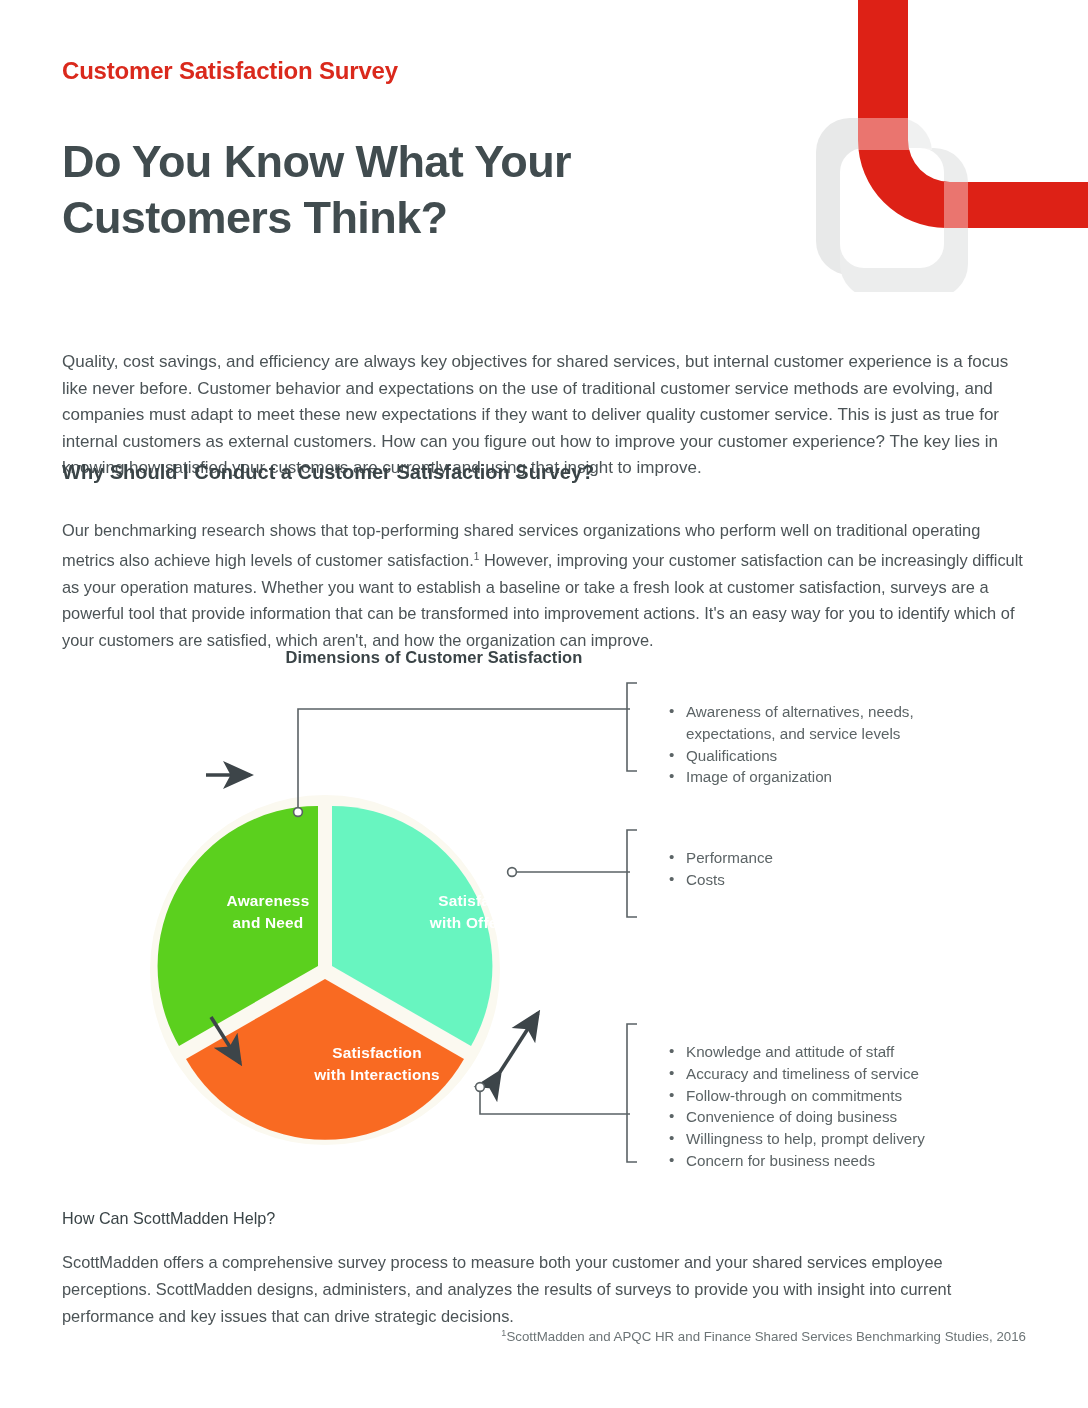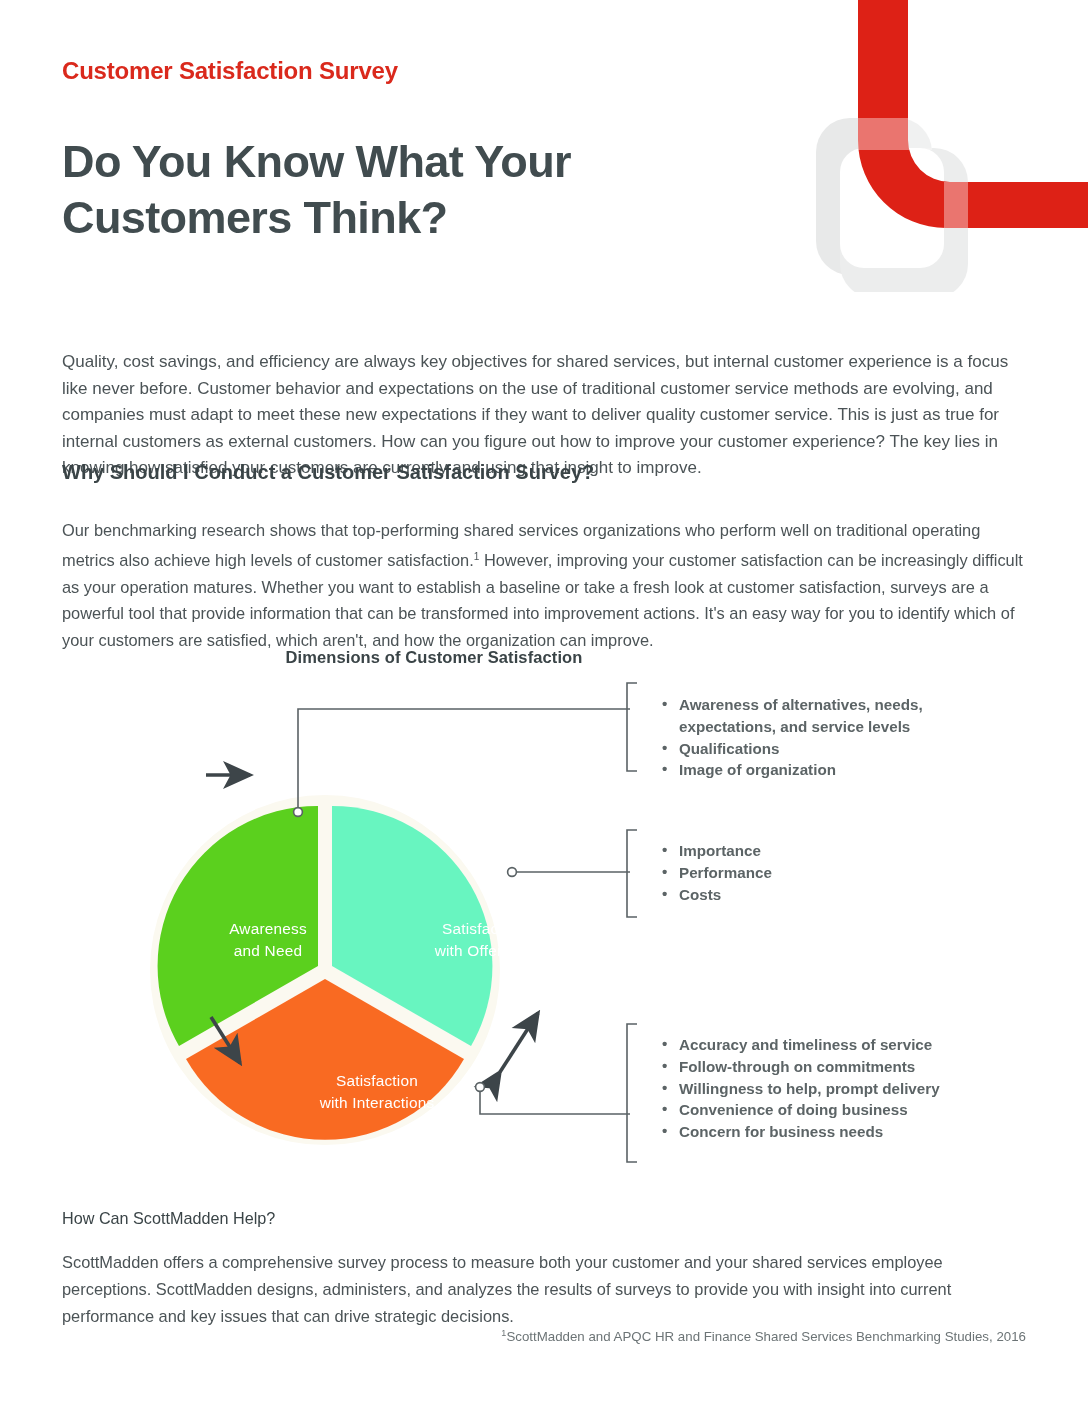--- a/index.html
+++ b/index.html
@@ -98,37 +98,36 @@
     top: 672px;
     width: 1088px;
     height: 510px;
   }
 
   .pie-label {
     position: absolute;
     text-align: center;
     color: #ffffff;
     font-size: 15.4px;
-    font-weight: normal;
+    font-weight: bold;
     line-height: 22px;
     letter-spacing: 0.2px;
     white-space: pre-line;
-    margin-top: 28px;
   }
   .pl-awareness { left: 178px; top: 218px; width: 180px; }
   .pl-offerings { left: 388px; top: 218px; width: 190px; }
   .pl-interactions { left: 272px; top: 370px; width: 210px; }
 
   .callout {
     position: absolute;
     font-size: 15.2px;
     line-height: 21.8px;
     color: #5c6466;
   }
-  .callout ul { margin: 0; padding: 0; list-style: none; font-weight: bold; }
+  .callout ul { margin: 7px; padding: 0; list-style: none; }
   .callout li {
     position: relative;
     padding-left: 19px;
     white-space: pre-line;
   }
   .callout li::before {
     content: "•";
     position: absolute;
     left: 2px;
     top: -1px;
@@ -252,32 +251,32 @@
     <ul>
       <li>Awareness of alternatives, needs,
 expectations, and service levels</li>
       <li>Qualifications</li>
       <li>Image of organization</li>
     </ul>
   </div>
 
   <div class="callout co-2">
     <ul>
-      <li>Importance</li>
       <li>Performance</li>
       <li>Costs</li>
     </ul>
   </div>
 
   <div class="callout co-3">
     <ul>
+      <li>Knowledge and attitude of staff</li>
       <li>Accuracy and timeliness of service</li>
       <li>Follow-through on commitments</li>
+      <li>Convenience of doing business</li>
       <li>Willingness to help, prompt delivery</li>
-      <li>Convenience of doing business</li>
       <li>Concern for business needs</li>
     </ul>
   </div>
 </div>
 
 <div class="sec3-head">How Can ScottMadden Help?</div>
 <p class="sec3-body">ScottMadden offers a comprehensive survey process to measure both your customer and your shared services employee perceptions.  ScottMadden designs, administers, and analyzes the results of surveys to provide you with insight into current performance and key issues that can drive strategic decisions.</p>
 
 <div class="footnote"><sup>1</sup><span>ScottMadden and APQC HR and Finance Shared Services Benchmarking Studies, 2016</span></div>
 

